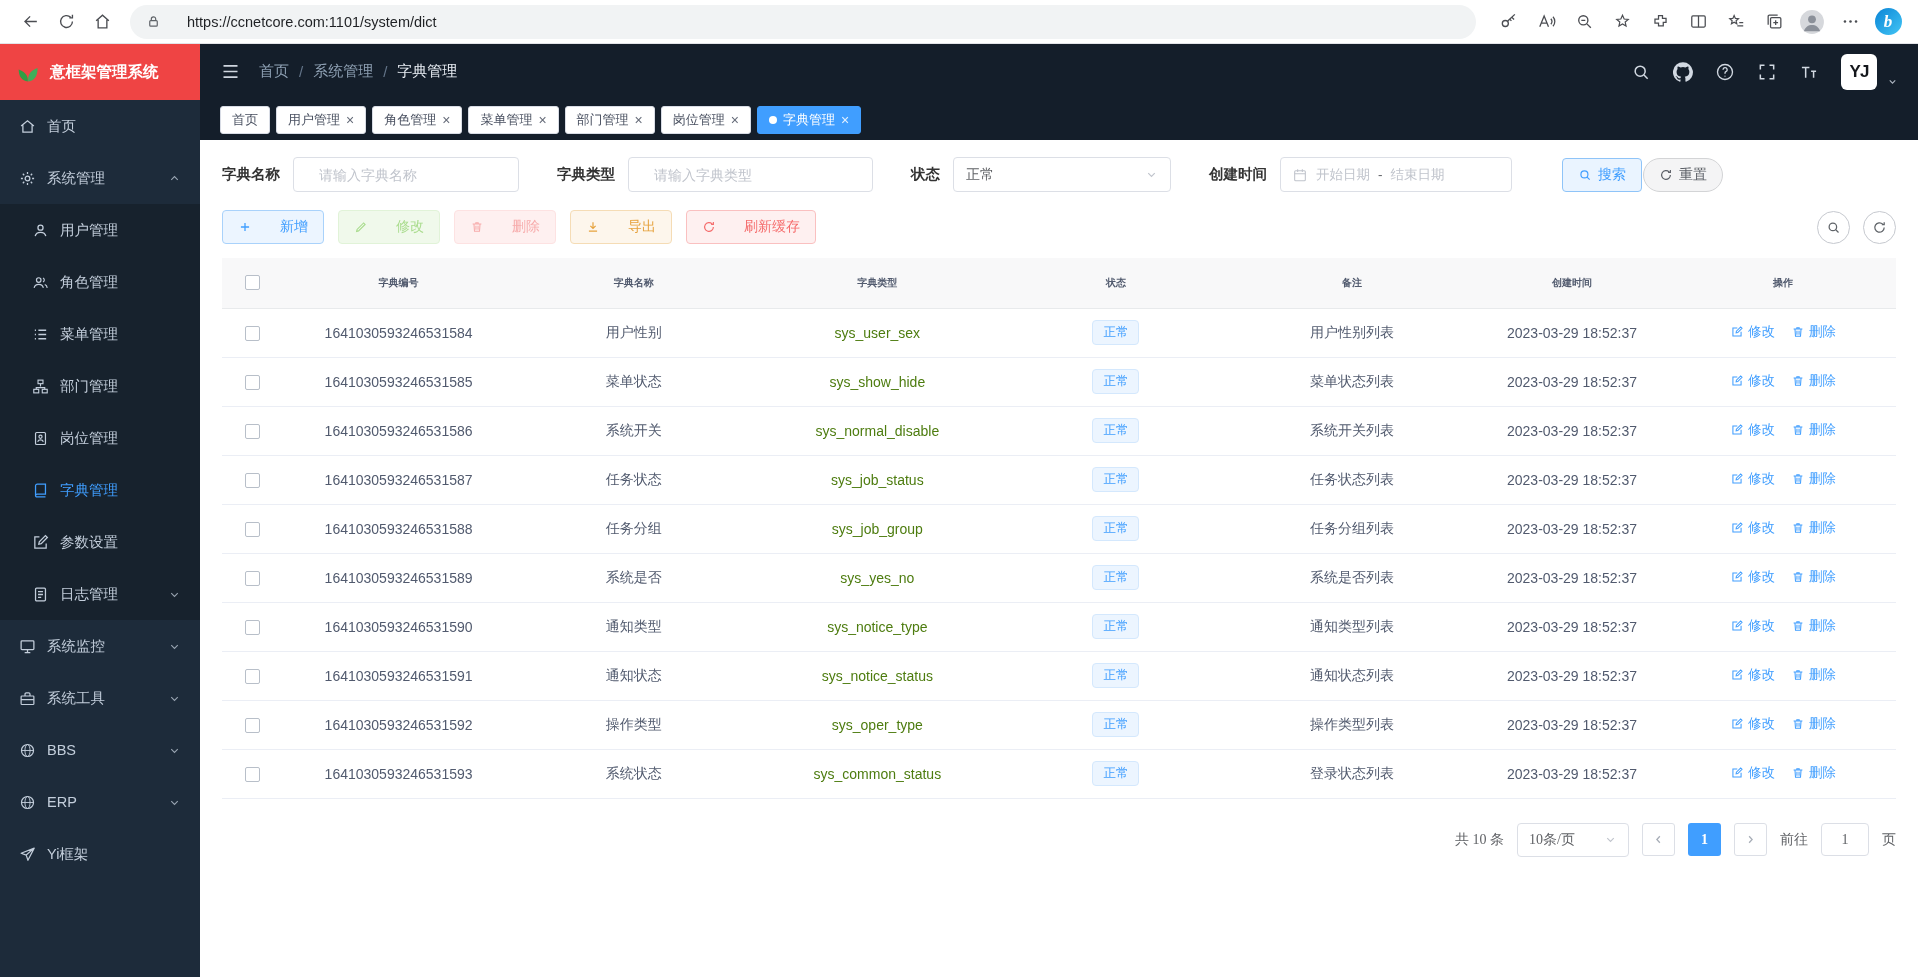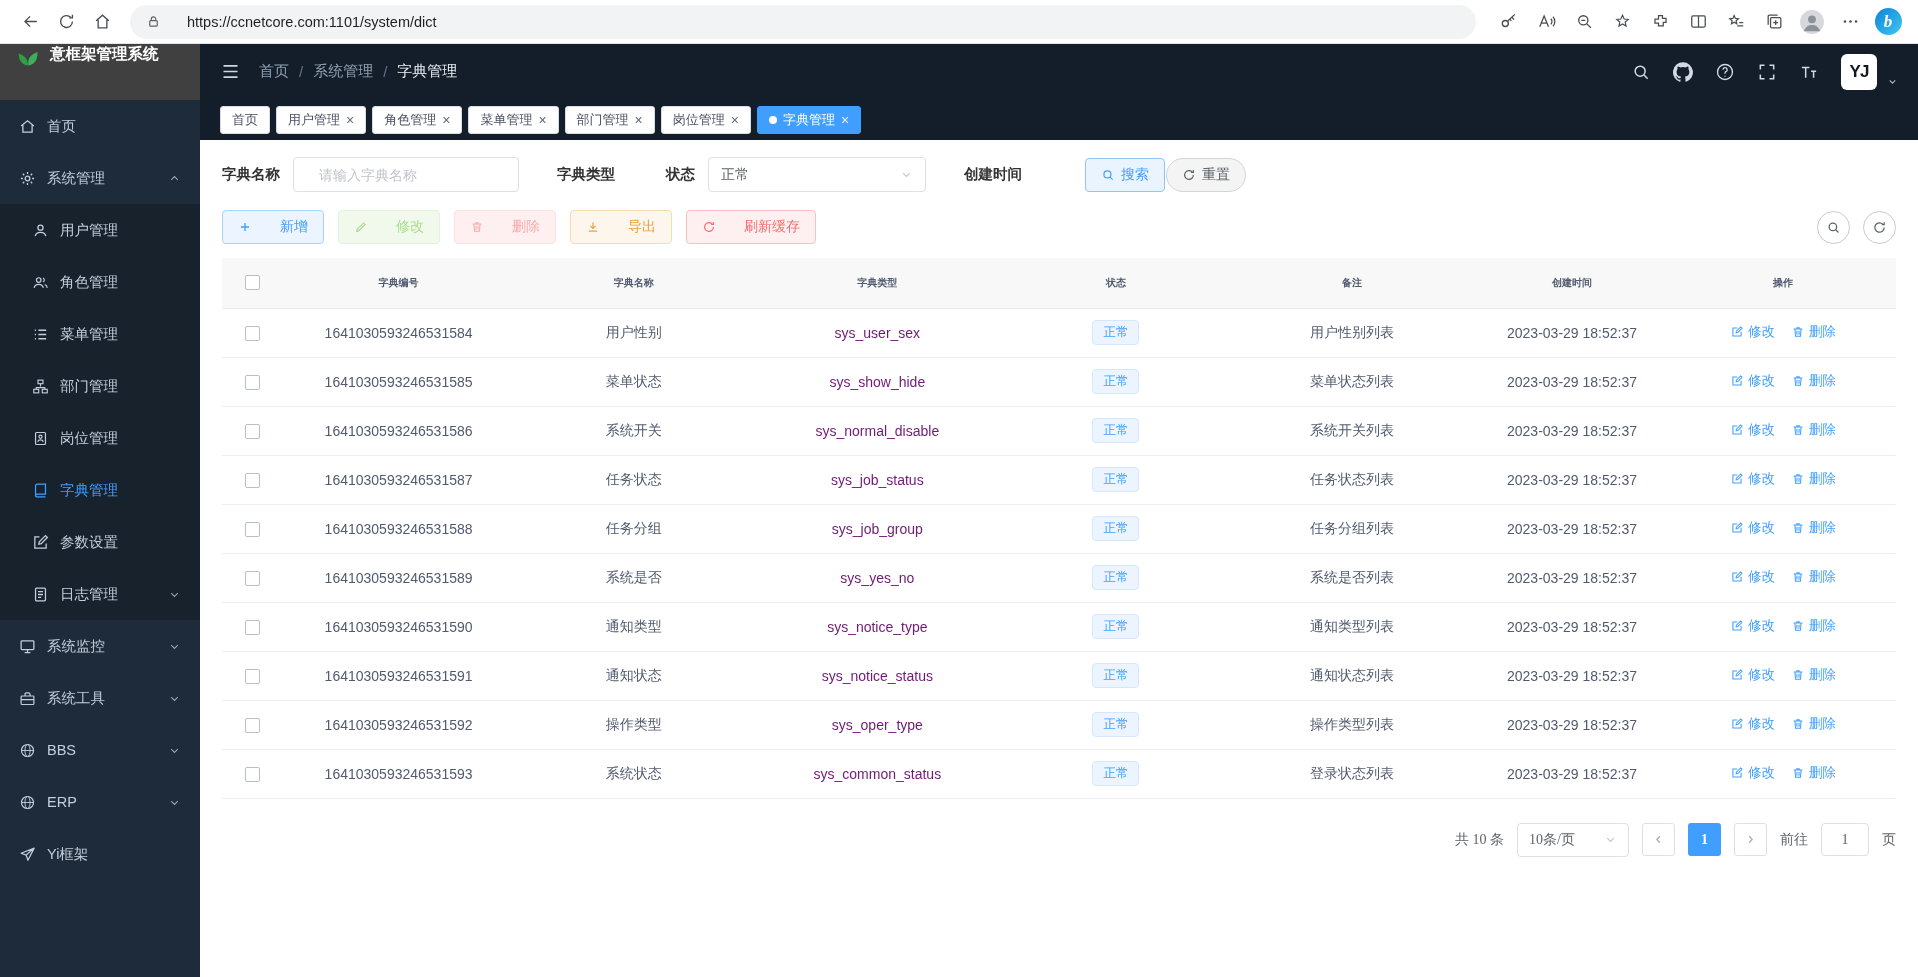--- a/index.html
+++ b/index.html
@@ -22,21 +22,21 @@
   .copilot { width:27px; height:27px; border-radius:50%;
     background:linear-gradient(135deg,#0a84d6,#43c6f5); color:#fff; font-weight:bold;
     font-style:italic; font-size:17px; display:flex; align-items:center; justify-content:center;
     font-family:"Liberation Serif","DejaVu Serif",serif; cursor:pointer; }
 
   
   .app { display:flex; height:933px; }
 
   
   .sidebar { width:200px; flex:none; background:#1d2b3a; display:flex; flex-direction:column; }
-  .logo { height:56px; display:flex; align-items:flex-start; gap:10px; padding:0 16px; background:#404040; }
+  .logo { height:56px; display:flex; align-items:center; gap:10px; padding:0 16px; background:#ef4444; }
   .logo svg { width:24px; height:24px; }
   .logo-title { color:#fff; font-weight:bold; font-size:15.5px; white-space:nowrap; }
   .menu { flex:1; }
   .menu-item { height:52px; display:flex; align-items:center; gap:11px; padding:0 19px;
     font-size:14.5px; color:#c3cedb; cursor:pointer; }
   .menu-item.sub { background:#17222d; padding-left:32px; }
   .menu-item.active { color:#409eff; }
   .mi-icon svg { width:17px; height:17px; }
   .menu-arrow { margin-left:auto; opacity:.75; }
   .menu-arrow svg { width:13px; height:13px; }
@@ -111,21 +111,21 @@
   .circle-btn svg { width:15px; height:15px; }
 
   
   table { width:100%; border-collapse:collapse; table-layout:fixed; }
   thead th { background:#f8f8f9; color:#515a6e; font-size:10px; font-weight:bold;
     height:50px; text-align:center; border-bottom:1px solid #e8eaec; }
   tbody td { height:49px; text-align:center; font-size:14px; color:#515a6e;
     border-bottom:1px solid #ebeef5; overflow:hidden; white-space:nowrap; }
   .cb { width:15px; height:15px; border:1px solid #b8bfc9; border-radius:2px;
     display:inline-block; background:#fff; cursor:pointer; vertical-align:middle; }
-  .type-link { color:#701a75; text-decoration:none; cursor:pointer; }
+  .type-link { color:#4d7c0f; text-decoration:none; cursor:pointer; }
   .tag { display:inline-block; height:25px; line-height:23px; padding:0 10px;
     background:#ecf5ff; border:1px solid #d4e8fd; color:#409eff; border-radius:4px;
     font-size:12.5px; }
   .op-link { color:#409eff; text-decoration:none; cursor:pointer; display:inline-flex;
     align-items:center; gap:4px; margin:0 8px; font-size:13.5px; }
   .op-link svg { width:14px; height:14px; }
 
   
   .pagination { display:flex; align-items:center; justify-content:flex-end; gap:13px;
     margin-top:24px; font-size:14px; color:#606266;font-family:Liberation Serif, serif; }
@@ -503,34 +503,46 @@
 
     <div class="content">
 
       <div class="filters">
         <div class="f-group">
           <span class="f-label">字典名称</span>
           <input class="f-input in-name" placeholder="请输入字典名称" style="">
         </div>
         <div class="f-group">
           <span class="f-label">字典类型</span>
+          <input class="f-input in-type" placeholder="请输入字典类型" style="">
         </div>
         <div class="f-group">
           <span class="f-label">状态</span>
           <div class="f-select">
             <span>正常</span>
             <span class="caret">
               <svg viewBox="0 0 24 24" fill="none" stroke="currentColor" stroke-width="2.2">
                   <path d="m6 9.5 6 6 6-6"></path>
                 </svg>
             </span>
           </div>
         </div>
         <div class="f-group">
           <span class="f-label">创建时间</span>
+          <div class="f-date">
+            <span>
+              <svg viewBox="0 0 24 24" fill="none" stroke="currentColor" stroke-width="1.6">
+                  <rect x="4" y="5.5" width="16" height="15" rx="1.5"></rect>
+                  <path d="M4 10h16M8.5 3.5v4M15.5 3.5v4"></path>
+                </svg>
+            </span>
+            <span>开始日期</span>
+            <span class="date-sep">-</span>
+            <span>结束日期</span>
+          </div>
         </div>
         <button class="btn btn-search">
           <svg viewBox="0 0 24 24" fill="none" stroke="currentColor" stroke-width="2">
               <circle cx="11" cy="11" r="6"></circle>
               <path d="m15.6 15.6 4.4 4.4"></path>
             </svg>
           <span>搜索</span>
         </button>
         <button class="btn btn-reset">
           <svg viewBox="0 0 24 24" fill="none" stroke="currentColor" stroke-width="2">

